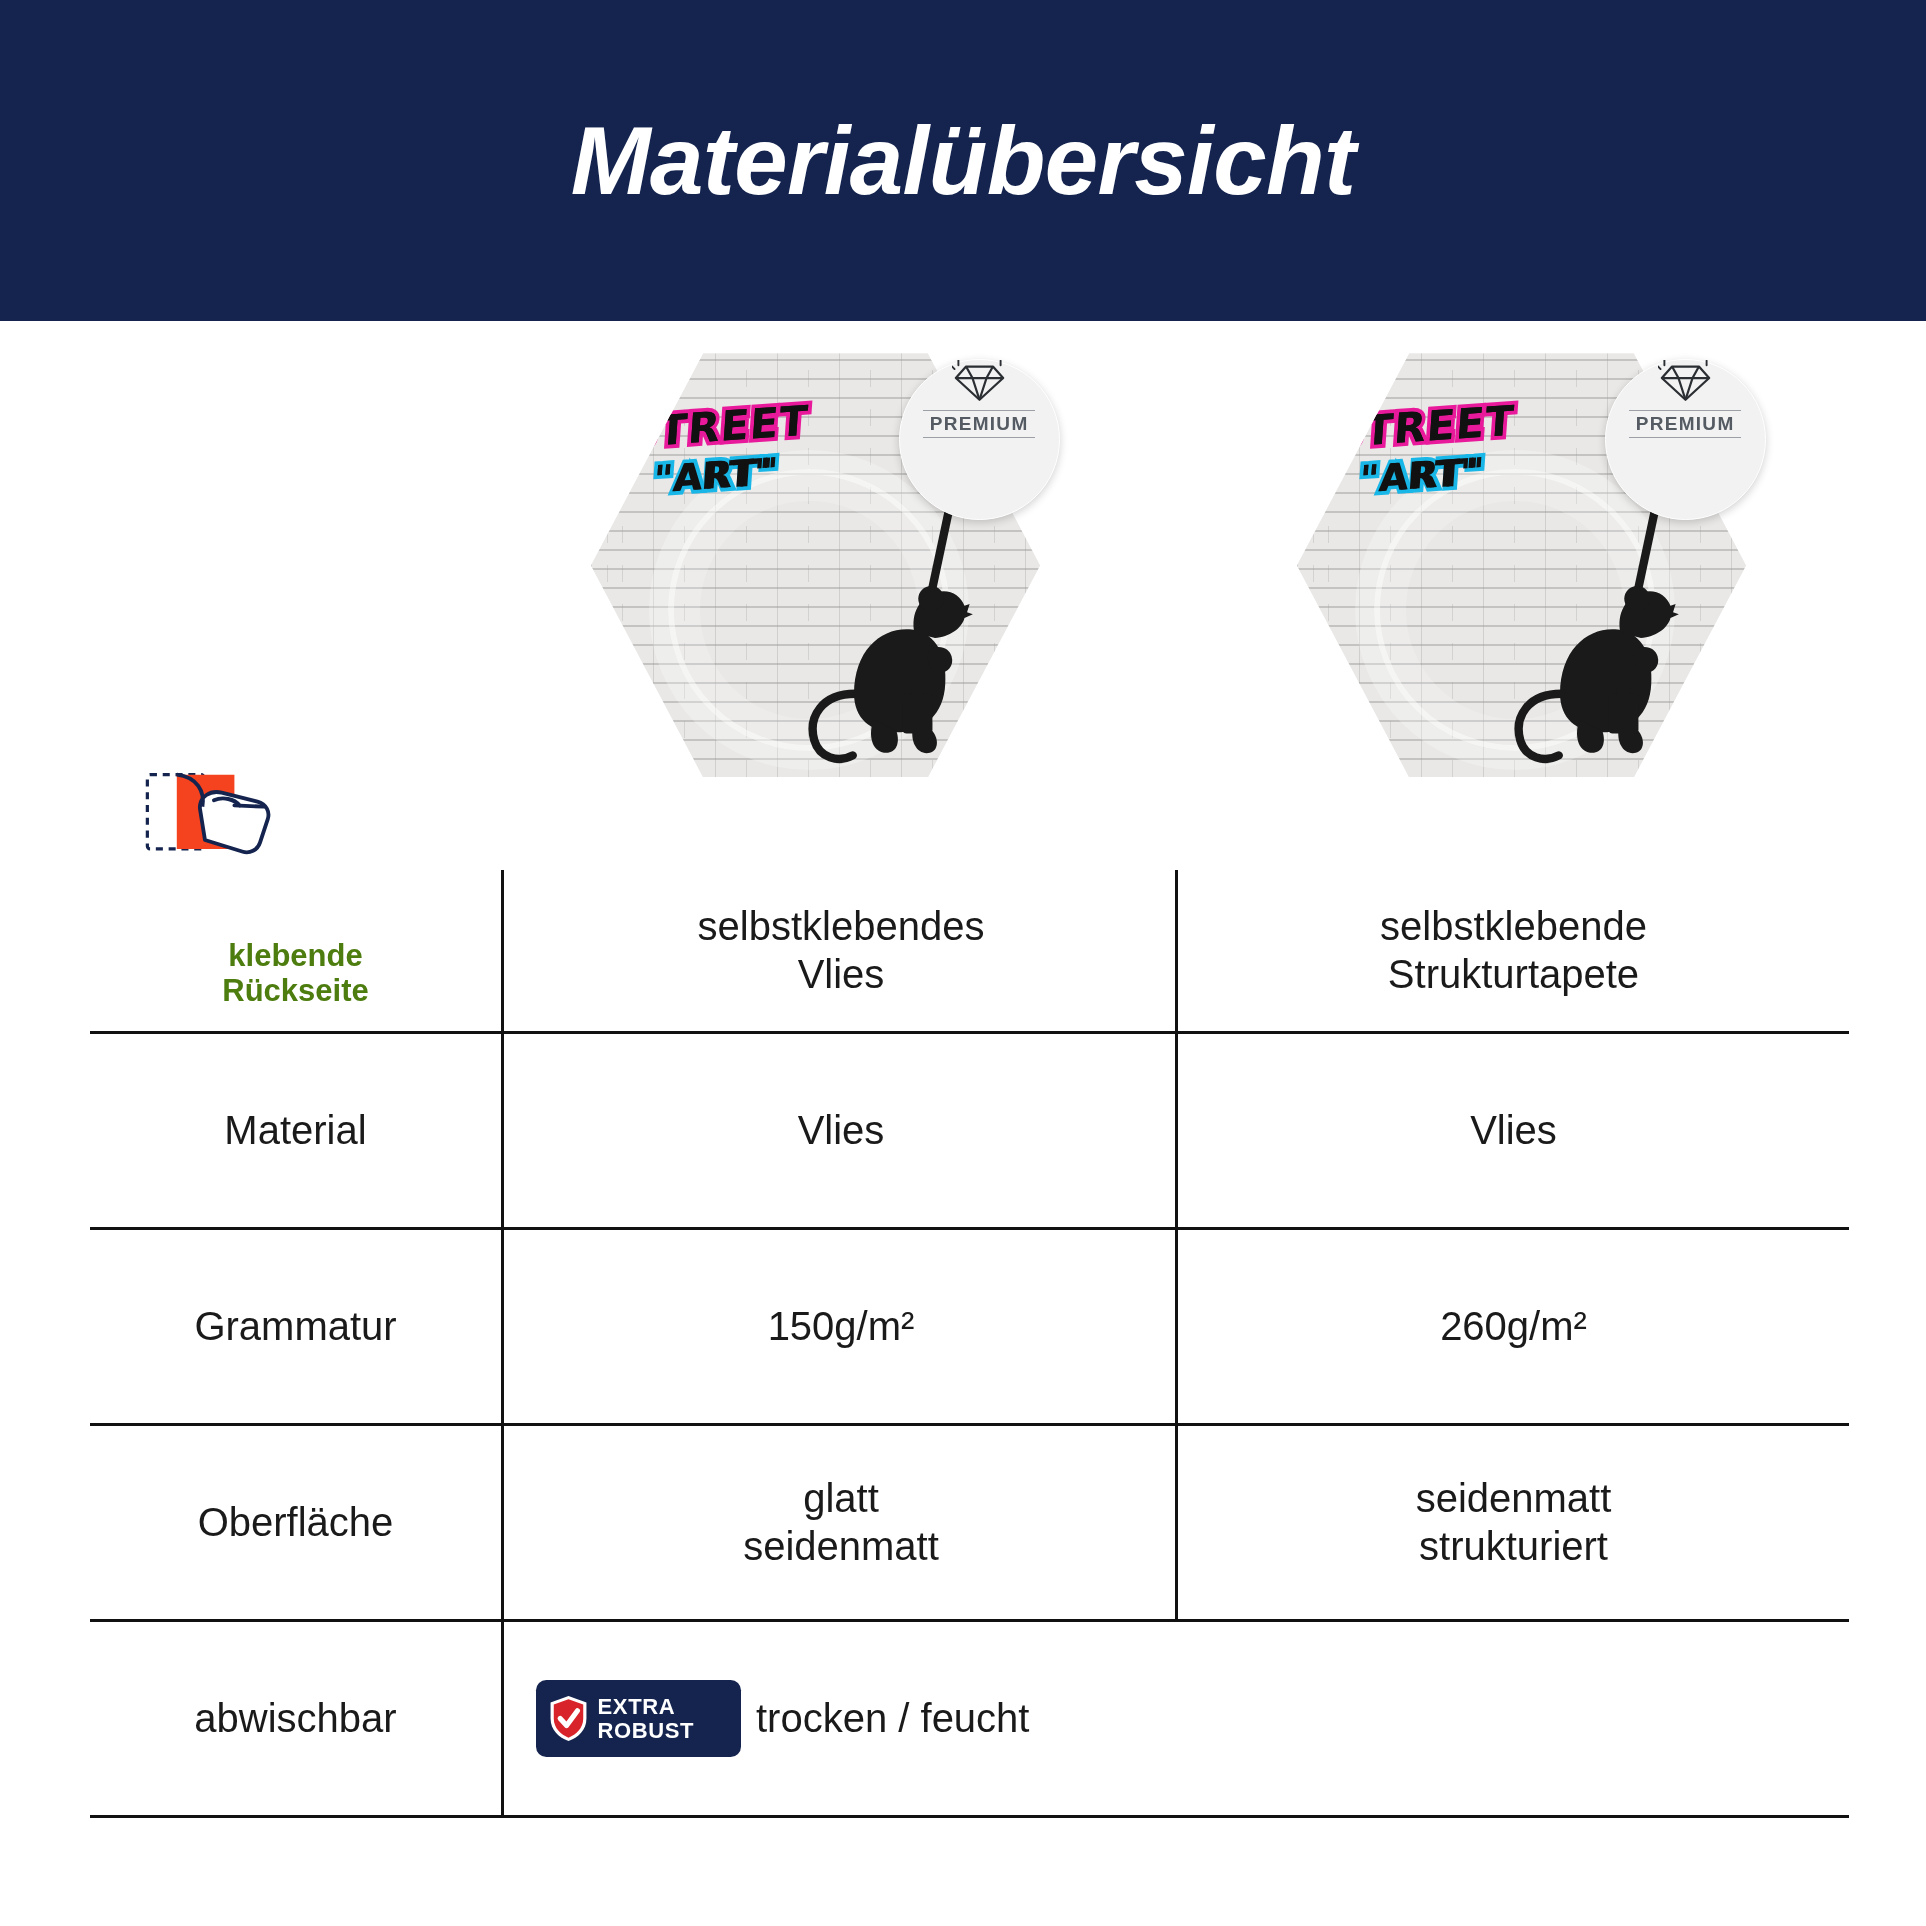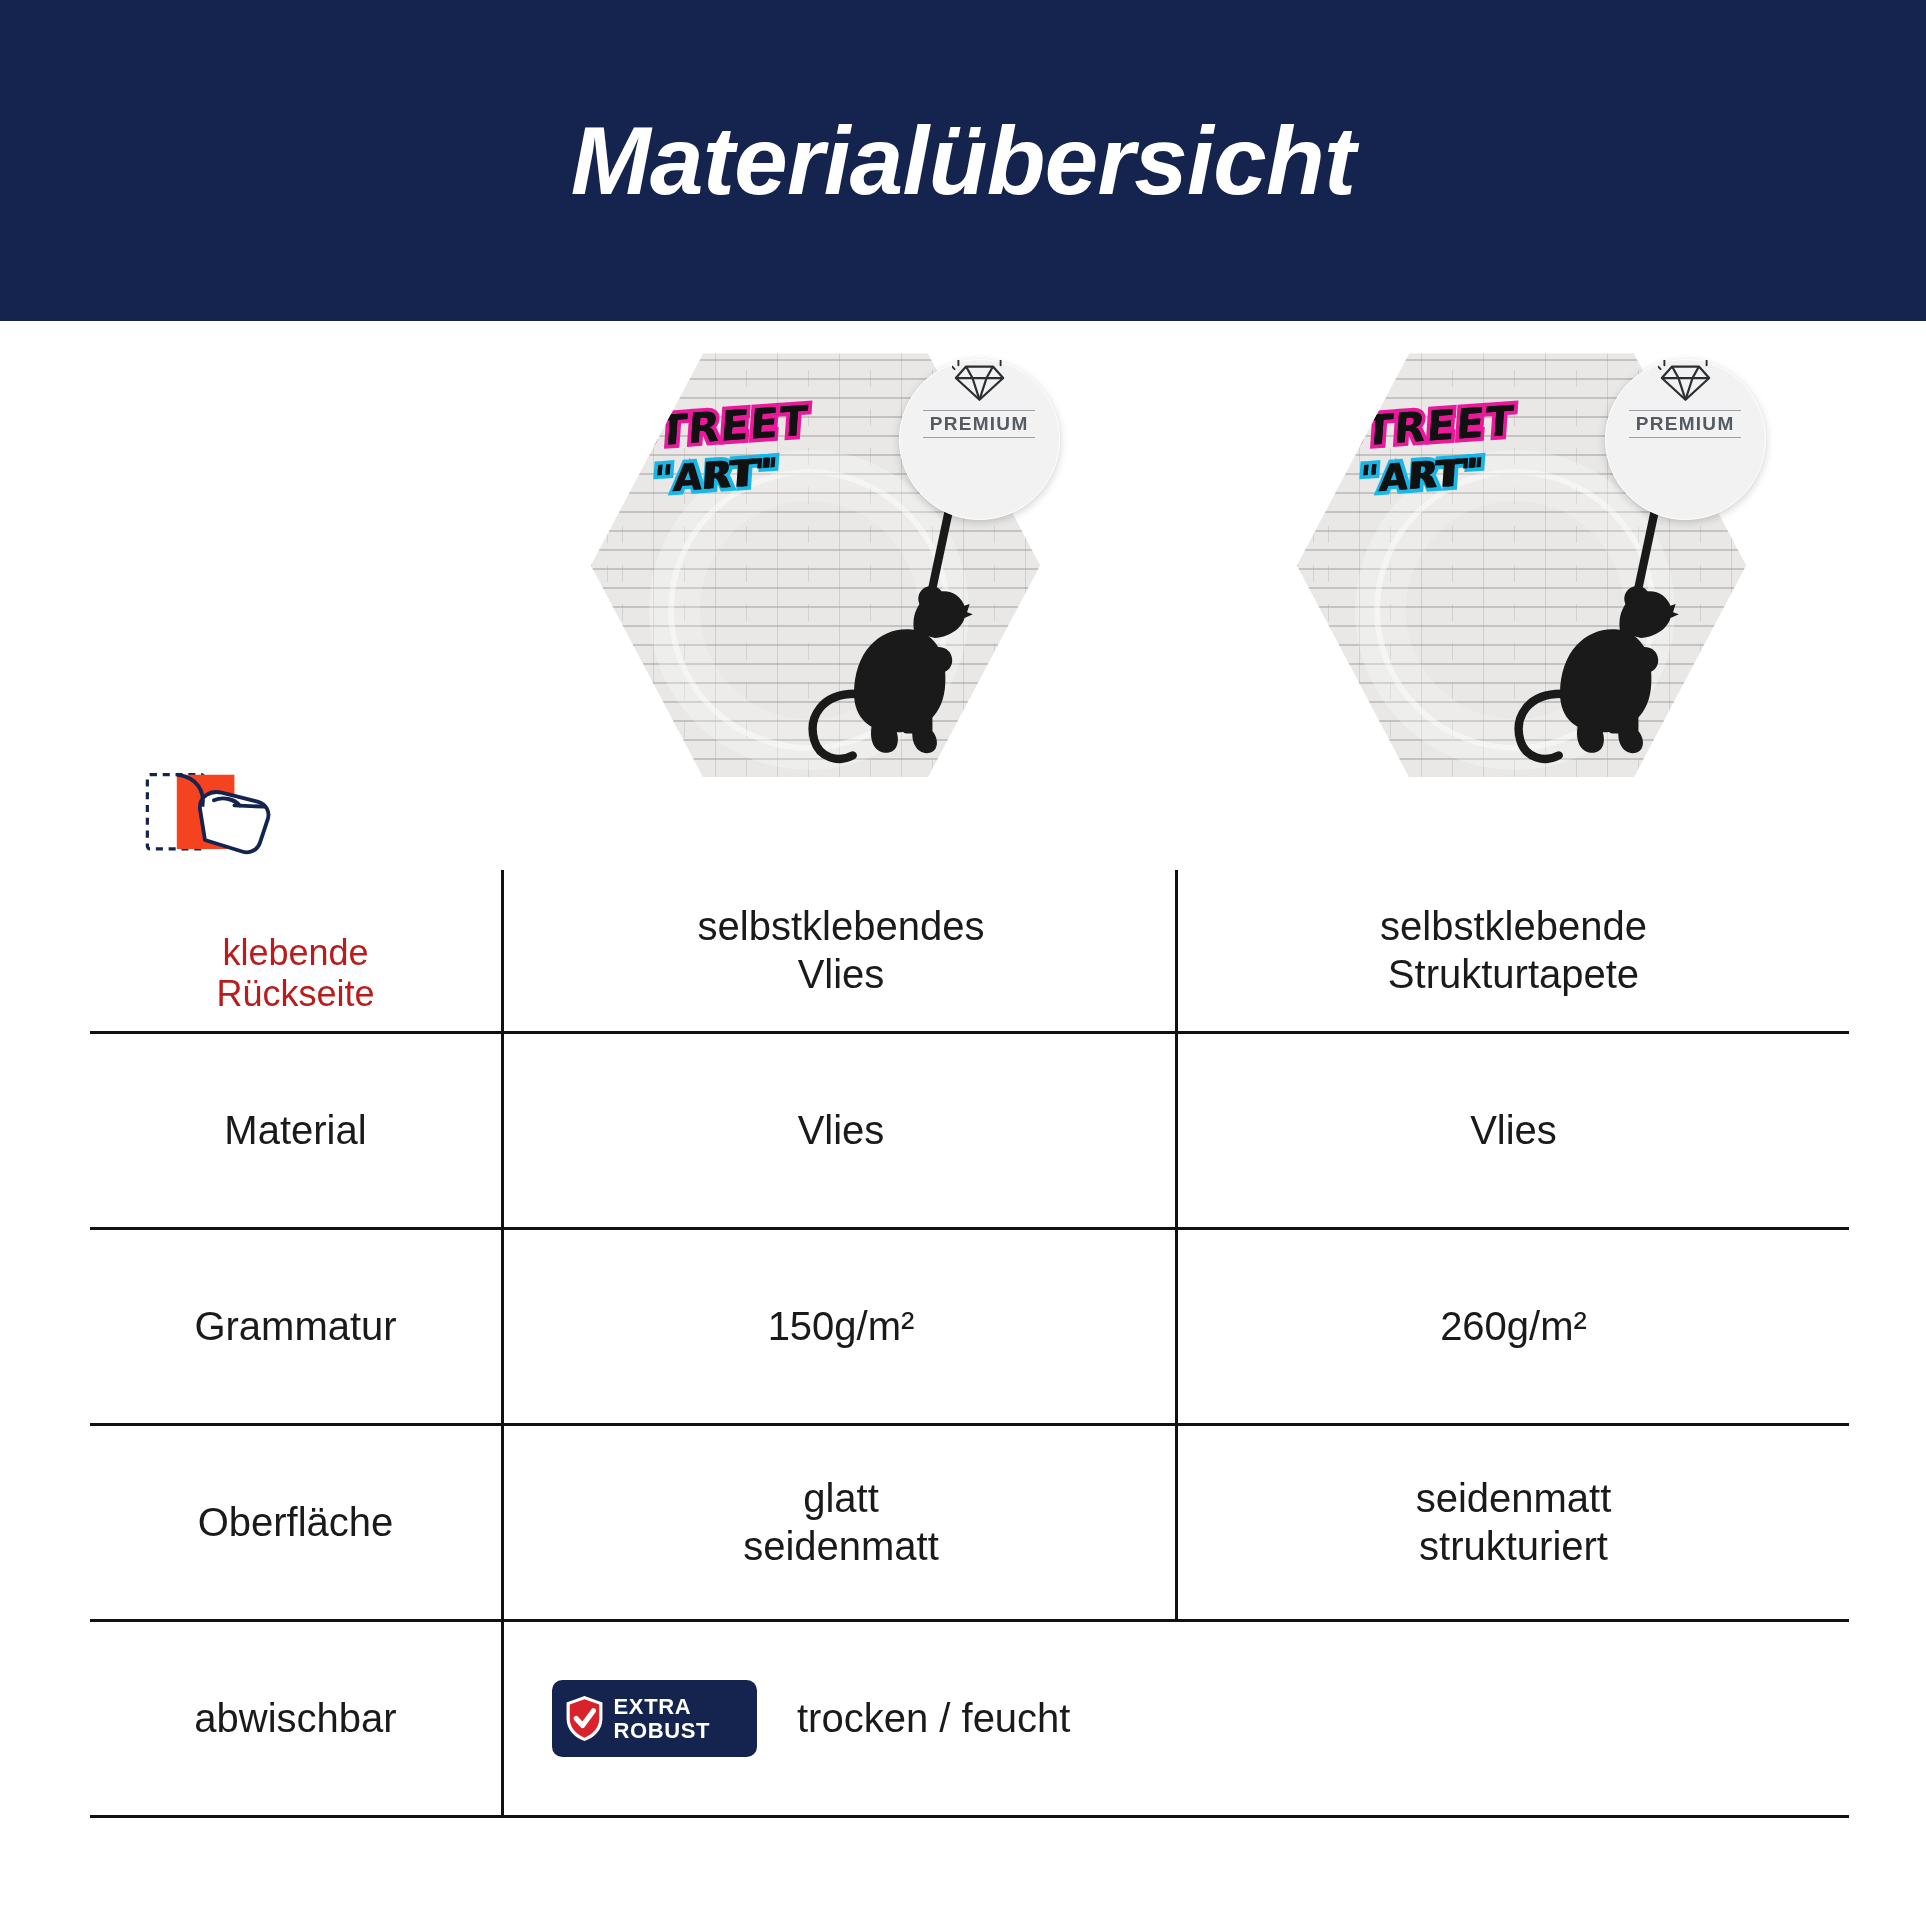--- a/index.html
+++ b/index.html
@@ -145,32 +145,32 @@
     padding: 6.4px 9px;
   }
   .c-label { width: 411px; justify-content: center; }
   .c-mid   { width: 674px; border-left: 3.2px solid #111111; padding-left: 12px; }
   .c-right { width: 674px; border-left: 3.2px solid #111111; }
 
   .row-head { border-top: none; }
   .row-head .cell { height: 161px; }
   .row-head .c-label { flex-direction: column; }
   .head-label {
-    font-size: 36px; font-weight: normal; color: #b91c1c; line-height: 1.15;
+    font-size: 31px; font-weight: bold; color: #4d7c0f; line-height: 1.15;
     margin-top: 6.4px;
   }
   .row-material .cell   { height: 193px; }
   .row-gram .cell       { height: 193px; }
   .row-surface .cell    { height: 193px; }
   .row-wipe .cell       { height: 193px; }
 
   .wipe-mid {
     display: flex; align-items: center; justify-content: flex-start;
-    gap: 40px;
-    padding-left: 48px;
+    gap: 15px;
+    padding-left: 32px;
     width: 1348px;
     border-left: 3.2px solid #111111;
     font-size: 40px;
   }
 
   .robust-badge {
     flex: 0 0 auto;
     width: 205px; height: 77px;
     background: #14244f;
     border-radius: 10.3px;

